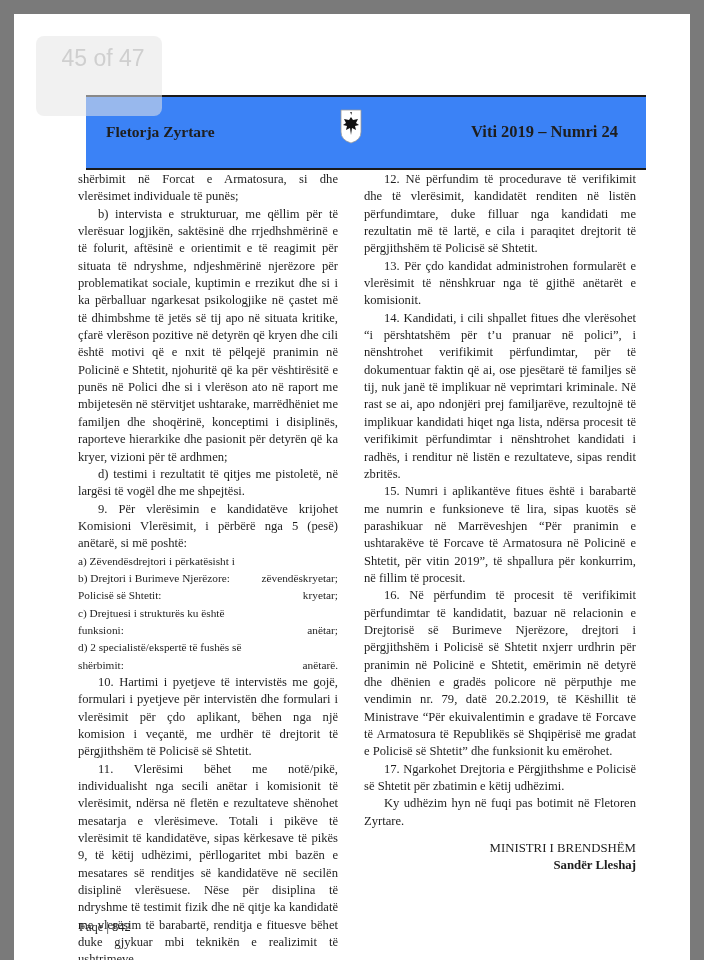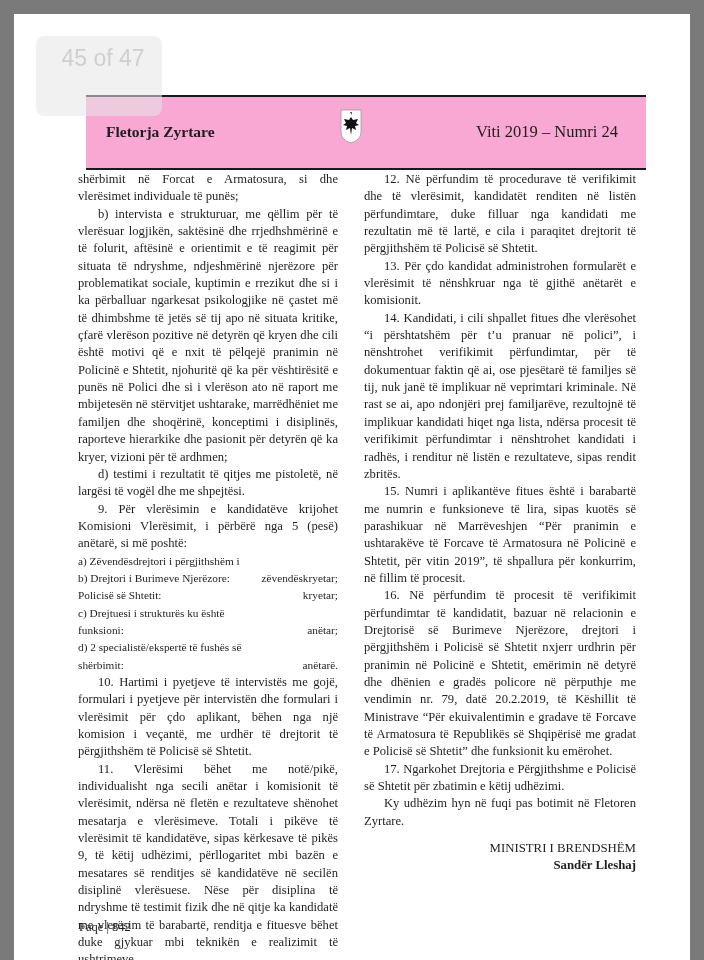--- a/index.html
+++ b/index.html
@@ -17,28 +17,28 @@
   .page-badge {
     position:absolute; left:36px; top:36px; width:126px; height:80px;
     background:rgba(230,230,230,0.55); border-radius:8px;
     color:#cfcfcf; font-family:"Liberation Sans","DejaVu Sans",sans-serif;
     font-size:23px; line-height:1; padding:11px 0 0 8px; box-sizing:border-box;
     z-index:3;
     text-align:center;
   }
   .header {
     position:absolute; left:72px; top:81px; width:560px; height:71px;
-    background:#f9a8d4;
+    background:#3b82f6;
     border-top:2px solid #1a1a1a; border-bottom:2px solid #1a1a1a;
   }
   .hdr-left {
     position:absolute; left:20px; top:26px; font-weight:bold; font-size:15.5px;
   }
   .hdr-right {
-    position:absolute; right:28px; top:25px; font-weight:normal; font-size:16.5px;
+    position:absolute; right:28px; top:25px; font-weight:bold; font-size:16.5px;
   }
   .emblem {
     position:absolute; left:253px; top:11px; width:24px; height:36px;
   }
   .col {
     position:absolute; top:157px; width:260px;
     font-size:12.6px; line-height:17.35px; text-align:justify;
     hyphens:none;
   }
   .col.left { left:64px; }
@@ -71,21 +71,21 @@
     <span class="hdr-right">Viti 2019 – Numri 24</span>
   </div>
 
   <div class="col left">
     <p class="noind">shërbimit në Forcat e Armatosura, si dhe vlerësimet individuale të punës;</p>
     <p>b) intervista e strukturuar, me qëllim për të vlerësuar logjikën, saktësinë dhe rrjedhshmërinë e të folurit, aftësinë e orientimit e të reagimit për situata të ndryshme, ndjeshmërinë njerëzore për problematikat sociale, kuptimin e rrezikut dhe si i ka përballuar ngarkesat psikologjike në çastet më të dhimbshme të jetës së tij apo në situata kritike, çfarë vlerëson pozitive në detyrën që kryen dhe cili është motivi që e nxit të pëlqejë pranimin në Policinë e Shtetit, njohuritë që ka për vështirësitë e punës në Polici dhe si i vlerëson ato në raport me mbijetesën në stërvitjet ushtarake, marrëdhëniet me familjen dhe shoqërinë, konceptimi i disiplinës, raporteve hierarkike  dhe pasionit për detyrën që ka kryer, vizioni për të ardhmen;</p>
     <p>d) testimi i rezultatit të qitjes me pistoletë, në largësi të vogël dhe me shpejtësi.</p>
     <p>9. Për vlerësimin e kandidatëve krijohet Komisioni Vlerësimit, i përbërë nga 5 (pesë) anëtarë, si më poshtë:</p>
 
     <div>
-      <div class="member-line">a) Zëvendësdrejtori i përgjithshëm i</div>
+      <div class="member-line">a) Zëvendësdrejtori i përkatësisht i</div>
       <div class="member">
         <span>b) Drejtori i Burimeve Njerëzore:</span>
         <span>zëvendëskryetar;</span>
       </div>
       <div class="member">
         <span>Policisë së Shtetit:</span>
         <span>kryetar;</span>
       </div>
       <div class="member-line">c) Drejtuesi i strukturës ku është</div>
       <div class="member">

